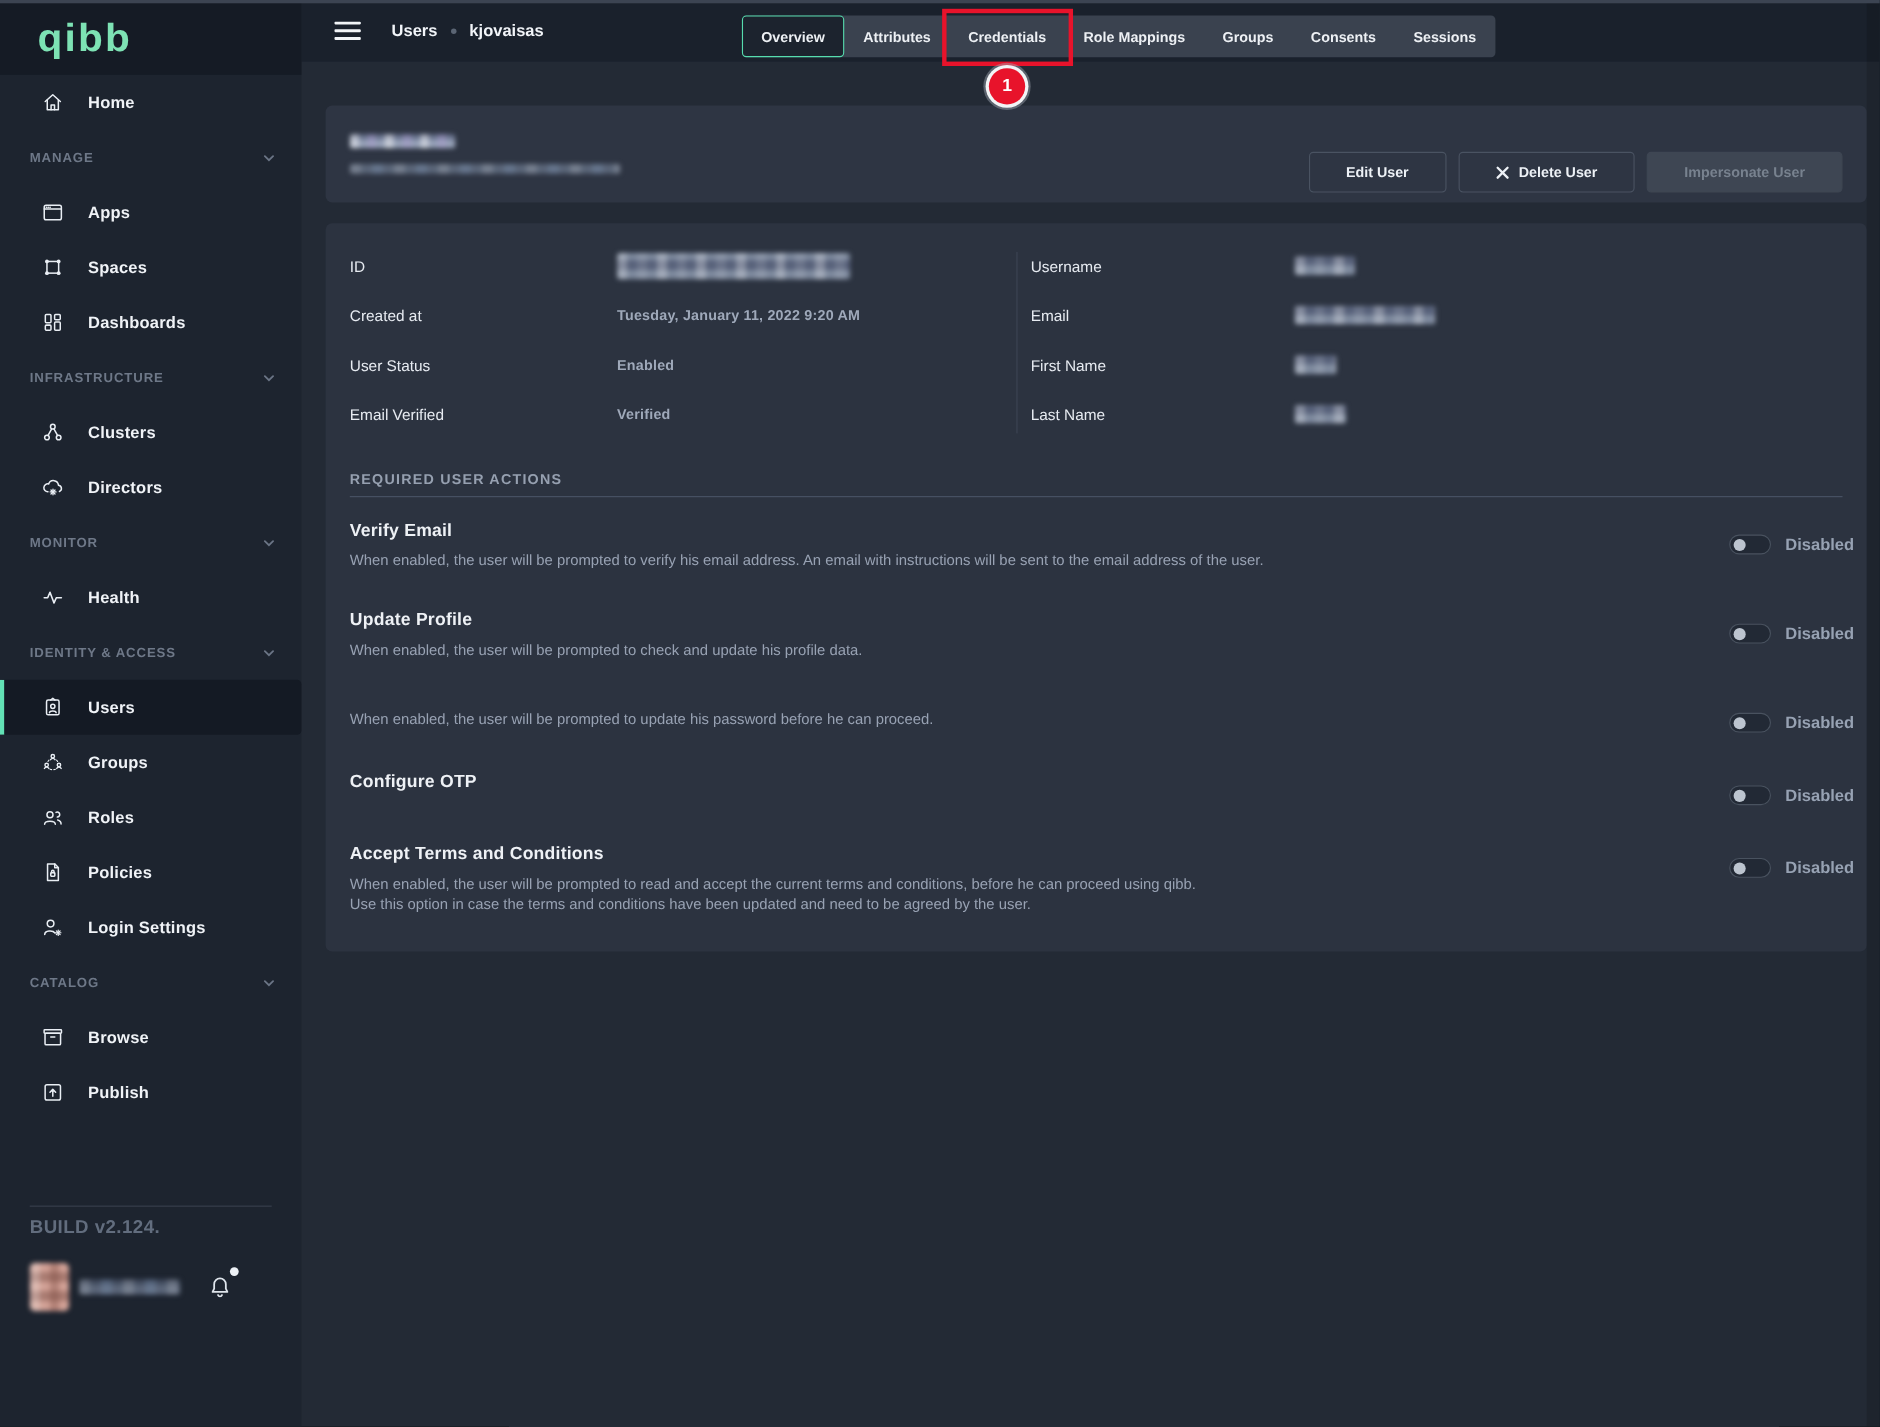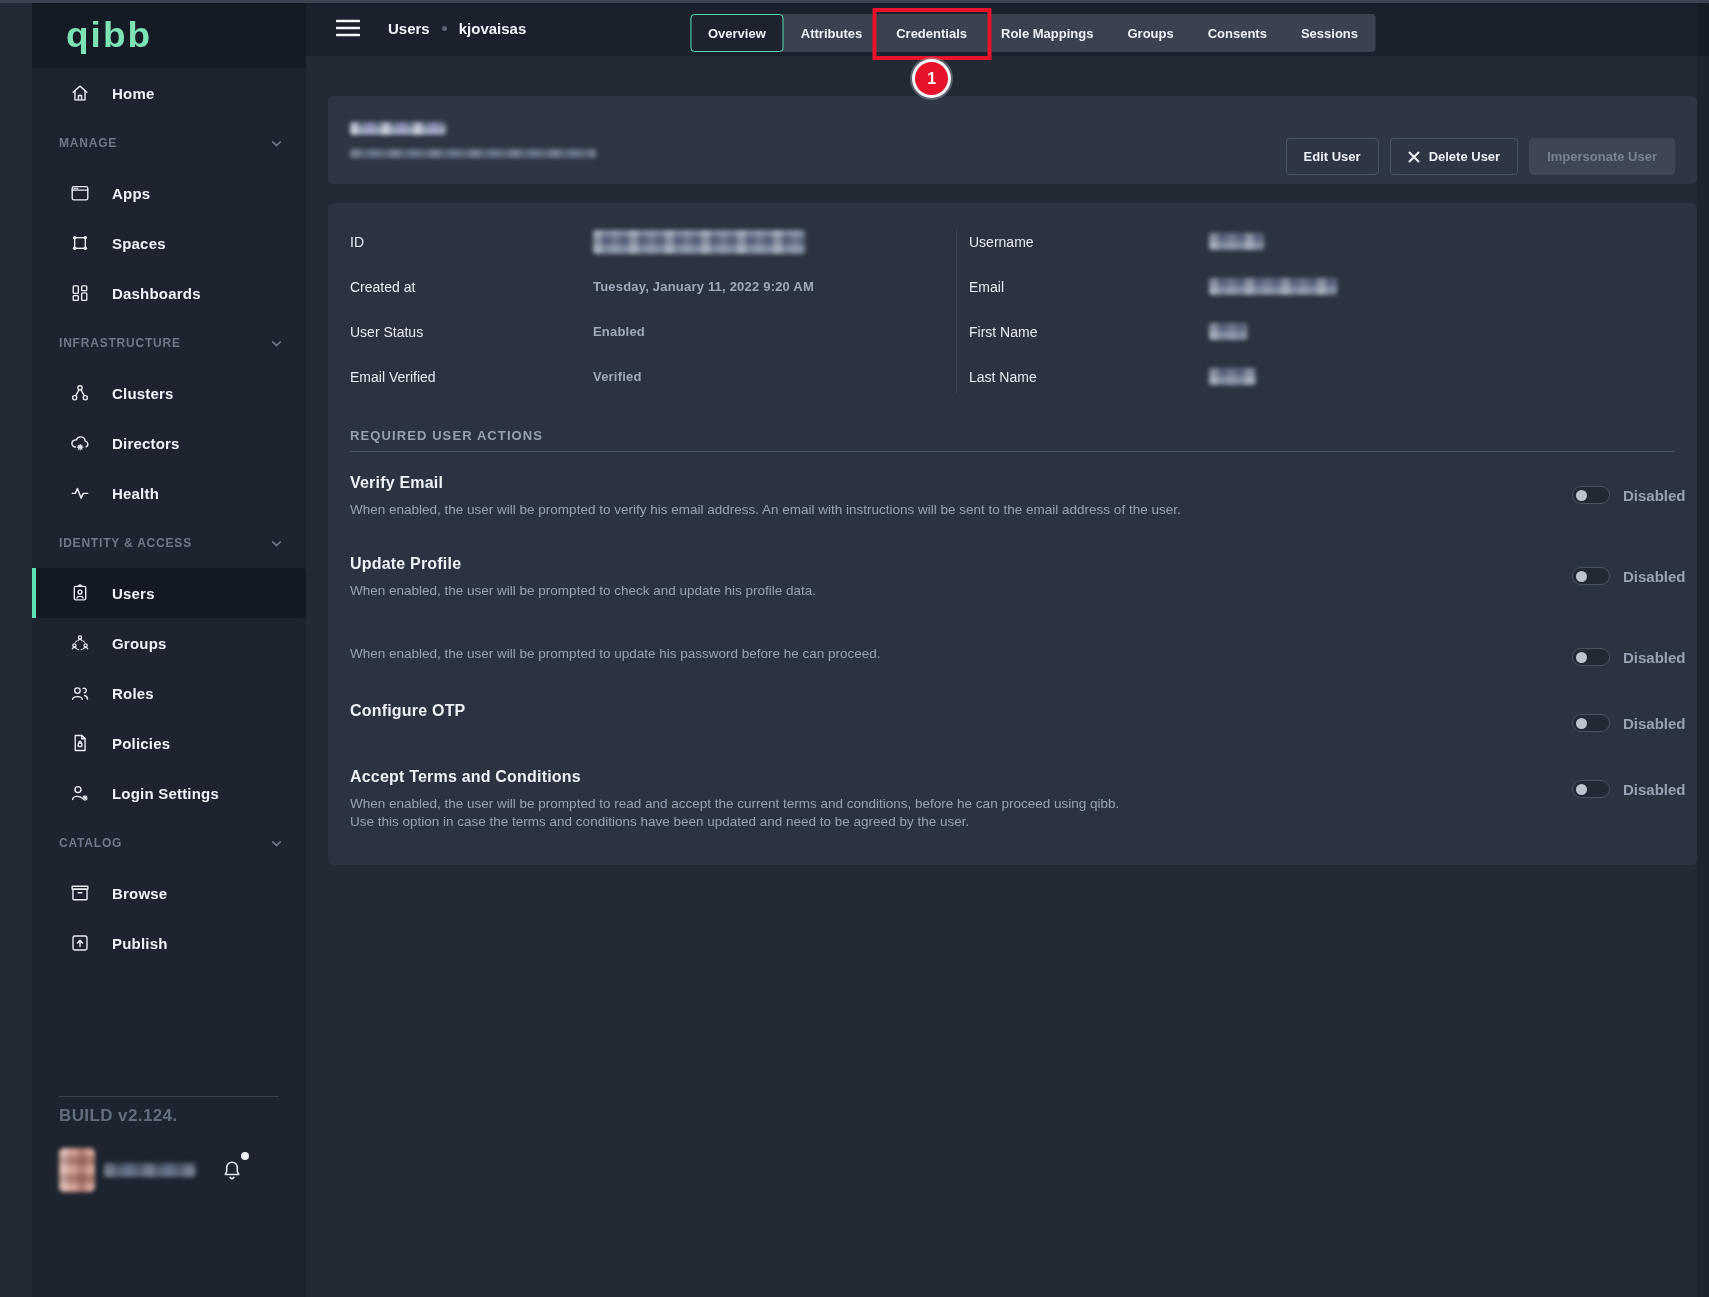--- a/index.html
+++ b/index.html
@@ -17,21 +17,21 @@
       repeating-linear-gradient(90deg, rgba(255,255,255,.45) 0 8px, transparent 8px 16px, rgba(176,160,214,.38) 16px 24px, transparent 24px 32px),
       repeating-linear-gradient(0deg, #97A2B8 0 8px, #6B7590 8px 16px); }
   .pxb--dim { background-image:
       repeating-linear-gradient(90deg, rgba(255,255,255,.16) 0 10px, transparent 10px 20px, rgba(140,170,210,.22) 20px 30px, transparent 30px 40px),
       repeating-linear-gradient(0deg, #5A6578 0 9px, #434D60 9px 18px); }
   .pxb--skin { background-image:
       repeating-linear-gradient(90deg, rgba(255,255,255,.25) 0 9px, transparent 9px 18px, rgba(120,70,60,.35) 18px 27px, transparent 27px 36px),
       repeating-linear-gradient(0deg, #D2A196 0 9px, #A87A70 9px 18px); }
 
   
-  .sidebar { position:relative; width:274px; flex:0 0 274px; height:100%; background:#1D242F; z-index:2;margin-left:32px; }
+  .sidebar { position:relative; width:274px; flex:0 0 274px; height:100%; background:#1D242F; z-index:2; }
   .logo-area { height:68px; background:#151B25; display:flex; align-items:center; padding-left:34px; }
   .logo { color:#7DE2B4; font-size:37px; font-weight:700; letter-spacing:2px; line-height:1; transform:scaleY(.96); }
   .nav { display:flex; flex-direction:column; }
   .nav-item { height:50px; display:flex; align-items:center; padding-left:36px; cursor:pointer;text-align:right; }
   .nav-item .ic-box { width:24px; height:24px; display:flex; align-items:center; justify-content:center; margin-right:20px; }
   .nav-item .lbl { color:#F0F3F7; font-size:15px; font-weight:700; letter-spacing:.2px; }
   .nav-item.selected { background:#141A24; border-left:4px solid #62E1B5; padding-left:32px; border-radius:0 4px 4px 0; }
   .nav-section { height:50px; display:flex; align-items:center; justify-content:space-between; padding:0 22px 0 27px; cursor:pointer; }
   .nav-section .slbl { color:#6E7888; font-size:12px; font-weight:700; letter-spacing:.8px; }
   .sidebar-bottom { position:absolute; top:1096px; left:0; right:0; padding:0 27px; }
@@ -60,21 +60,21 @@
   .anno-badge { position:absolute; top:calc(100% + 10px); left:50%; transform:translateX(-50%); width:33px; height:33px; border-radius:50%; background:#E8132B; color:#FFFFFF; font-size:16px; font-weight:700; display:flex; align-items:center; justify-content:center; box-shadow:0 0 0 3px #F2F4F6, 0 0 0 5px rgba(160,166,178,.45); z-index:25; }
 
   .content { flex:1; padding:0 12px 0 22px; }
 
   
   .usercard { margin-top:40px; height:88px; background:#2E3543; border-radius:6px; padding:26px 22px; display:flex; justify-content:space-between; }
   .uc-left { display:flex; flex-direction:column; }
   .uc-title-blur { width:96px; height:22px; }
   .uc-sub-blur { width:246px; height:15px; margin-top:14px; }
   .uc-actions { display:flex; gap:11px; margin-top:16px; }
-  .btn { height:37px; padding:0 17px; border:1px solid #4A5362; border-radius:4px; background:transparent; color:#EDF1F6; font-family:inherit; font-size:13px; font-weight:700; display:inline-flex; align-items:center; gap:9px; cursor:pointer; white-space:nowrap; }
+  .btn { height:37px; padding:0 33px; border:1px solid #4A5362; border-radius:4px; background:transparent; color:#EDF1F6; font-family:inherit; font-size:13px; font-weight:700; display:inline-flex; align-items:center; gap:9px; cursor:pointer; white-space:nowrap; }
   .btn--disabled { background:#3E4653; border-color:#3E4653; color:#78828F; cursor:default; }
 
   
   .panel { margin-top:19px; background:#2C3340; border-radius:6px; overflow:hidden; }
   .panel-header { height:61px; background:#313947; border-bottom:1px solid #262D38; display:flex; align-items:center; padding-left:22px; }
   .panel-title { color:#E9EDF3; font-size:13px; font-weight:700; letter-spacing:1.2px; }
   .settings-grid { display:flex; height:205px; padding-top:16px; }
   .col-left { width:628px; flex:0 0 628px; padding-left:22px; }
   .vdivider { width:1px; background:#3D4554; margin:10px 0 14px; }
   .col-right { flex:1; padding-left:12px; }
@@ -199,20 +199,28 @@
               <path d="M7.2 16.4a3.9 3.9 0 1 1 .7-7.7 5 5 0 0 1 9.7 1.2 3.3 3.3 0 0 1 1 6.3"></path>
               <circle cx="12.2" cy="16.6" r="1.5" fill="#E9EEF4" stroke="none"></circle>
               <g stroke-width="1.3">
                 <path d="M12.2 13.8v1.1M12.2 18.3v1.1M9.4 16.6h1.1M14.1 16.6h1.1M10.2 14.6l.8.8M13.4 17.8l.8.8M14.2 14.6l-.8.8M11 17.8l-.8.8"></path>
               </g>
             </svg>
         </span>
         <span class="lbl">Directors</span>
       </div>
 
+      <div class="nav-section">
+        <span class="slbl">MONITOR</span>
+        <span>
+            <svg class="ic" width="15" height="15" viewBox="0 0 24 24" fill="none" stroke="#6B7586" stroke-width="2.6" stroke-linecap="round">
+              <path d="M6 9.5l6 6 6-6"></path>
+            </svg>
+          </span>
+      </div>
 
       <div class="nav-item">
         <span class="ic-box">
           <svg class="ic" width="22" height="22" viewBox="0 0 24 24" fill="none" stroke="#E9EEF4" stroke-width="1.6" stroke-linecap="round" stroke-linejoin="round">
               <path d="M3.5 12.4h3.4l2.3-5.4 4 10.6 2.3-5.2h5"></path>
             </svg>
         </span>
         <span class="lbl">Health</span>
       </div>
 

